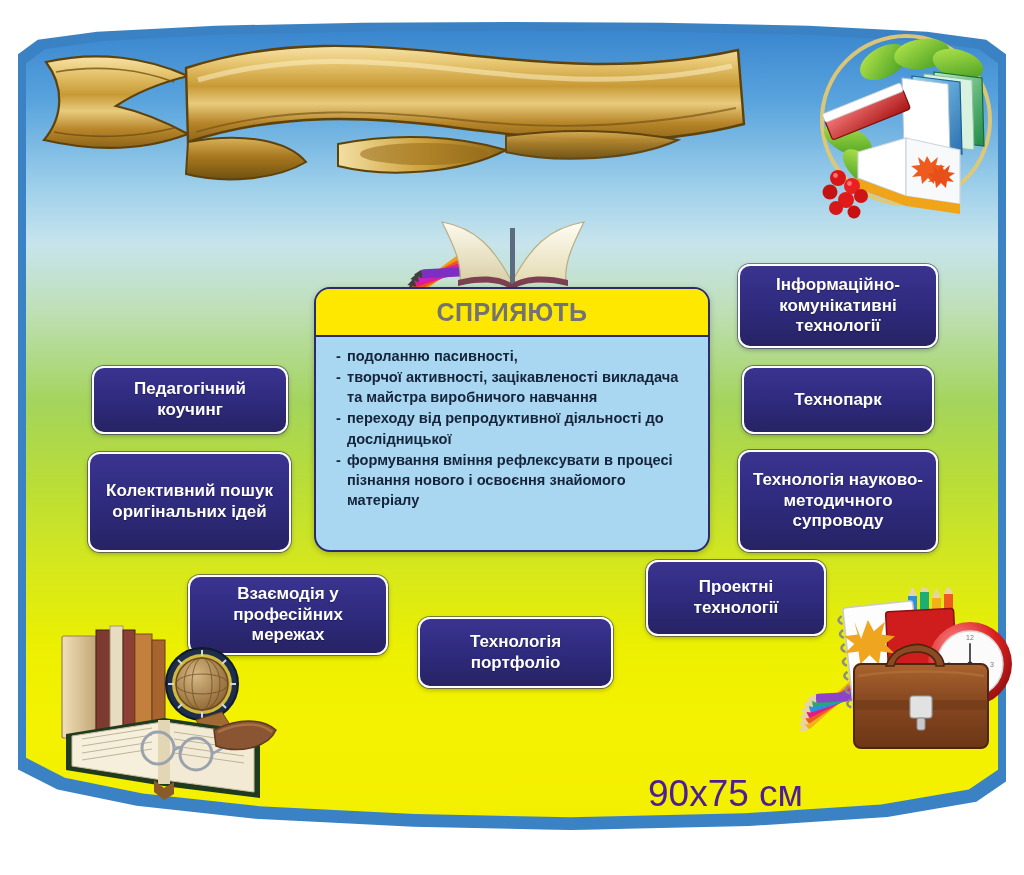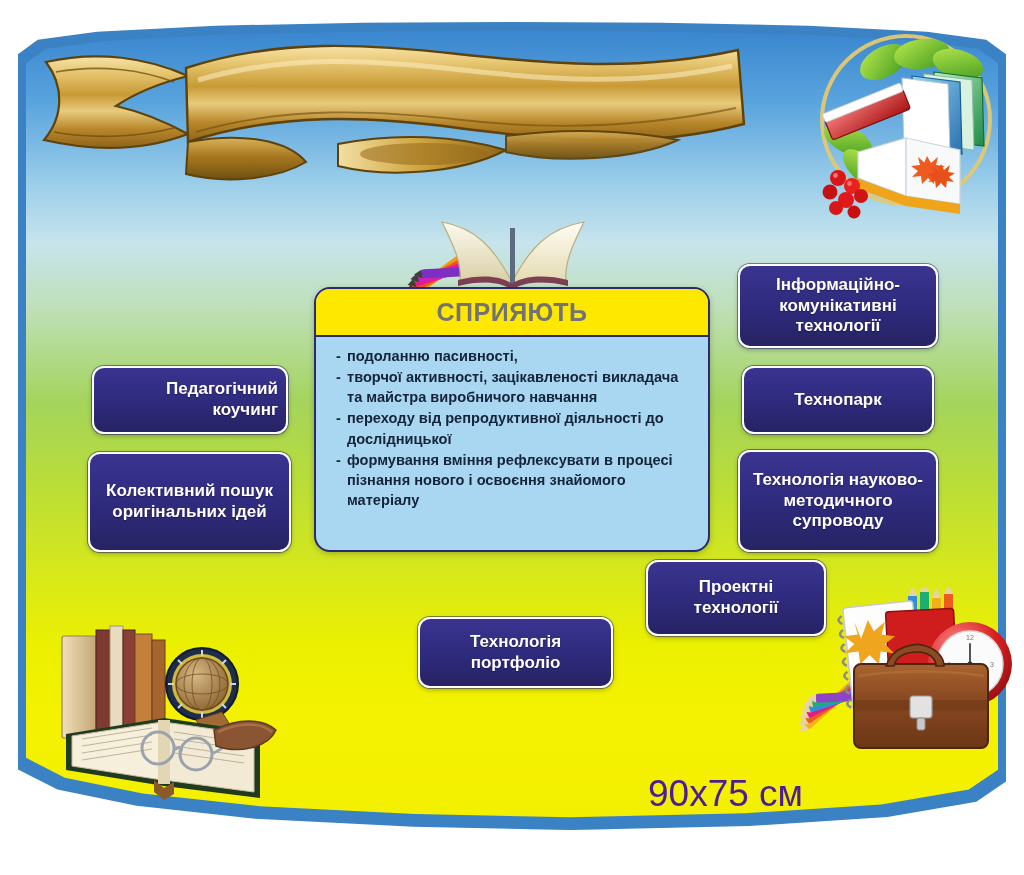--- a/index.html
+++ b/index.html
@@ -242,37 +242,40 @@
           <path d="M24 76 L16 80.5 L24 85 Z" fill="#3f3f3f"></path>
         </g>
     </g>
 
     <path d="M114 90 C96 56 78 36 44 30 C56 54 64 72 62 90 Z" fill="url(#pg1)" stroke="#b9ad81" stroke-width="1.2"></path>
     <path d="M114 90 C132 56 150 36 186 30 C174 54 166 72 168 90 Z" fill="url(#pg2)" stroke="#b9ad81" stroke-width="1.2"></path>
     <path d="M112 36 L112 92 L117 92 L117 36 Z" fill="#5b6b80"></path>
     <path d="M60 88 C84 82 104 84 114 92 C124 84 146 82 170 88 L170 94 C146 88 124 90 114 98 C104 90 84 88 60 94 Z" fill="#7d3f52"></path>
   </svg>
 
-  <div class="card" style="left:92px;top:366px;width:196px;height:68px;text-align:right;">
+  <div class="card" style="left:92px;top:366px;width:196px;height:68px;">
     <span>Педагогічний коучинг</span>
   </div>
   <div class="card" style="left:88px;top:452px;width:203px;height:100px;">
     <span>Колективний пошук оригінальних ідей</span>
   </div>
 
   <div class="card" style="left:738px;top:264px;width:200px;height:84px;">
     <span>Інформаційно-комунікативні технології</span>
   </div>
   <div class="card" style="left:742px;top:366px;width:192px;height:68px;align-items:center;">
     <span>Технопарк</span>
   </div>
   <div class="card" style="left:738px;top:450px;width:200px;height:102px;">
     <span>Технологія науково-методичного супроводу</span>
   </div>
 
+  <div class="card" style="left:188px;top:575px;width:200px;height:80px;">
+    <span>Взаємодія у професійних мережах</span>
+  </div>
   <div class="card" style="left:418px;top:577px;width:195px;height:71px;margin-top:40px;">
     <span>Технологія портфоліо</span>
   </div>
   <div class="card" style="left:646px;top:560px;width:180px;height:76px;">
     <span>Проектні технології</span>
   </div>
 
   <div class="center-panel">
     <div class="center-head">СПРИЯЮТЬ</div>
     <div class="center-body">

